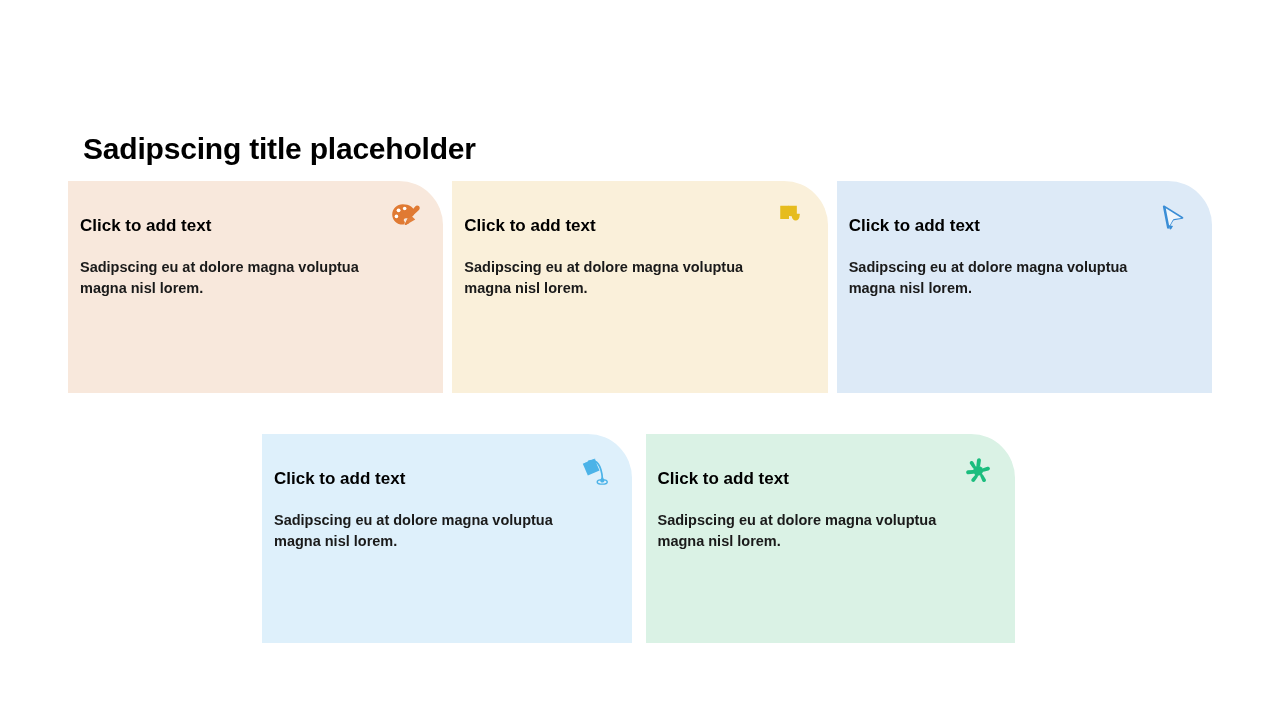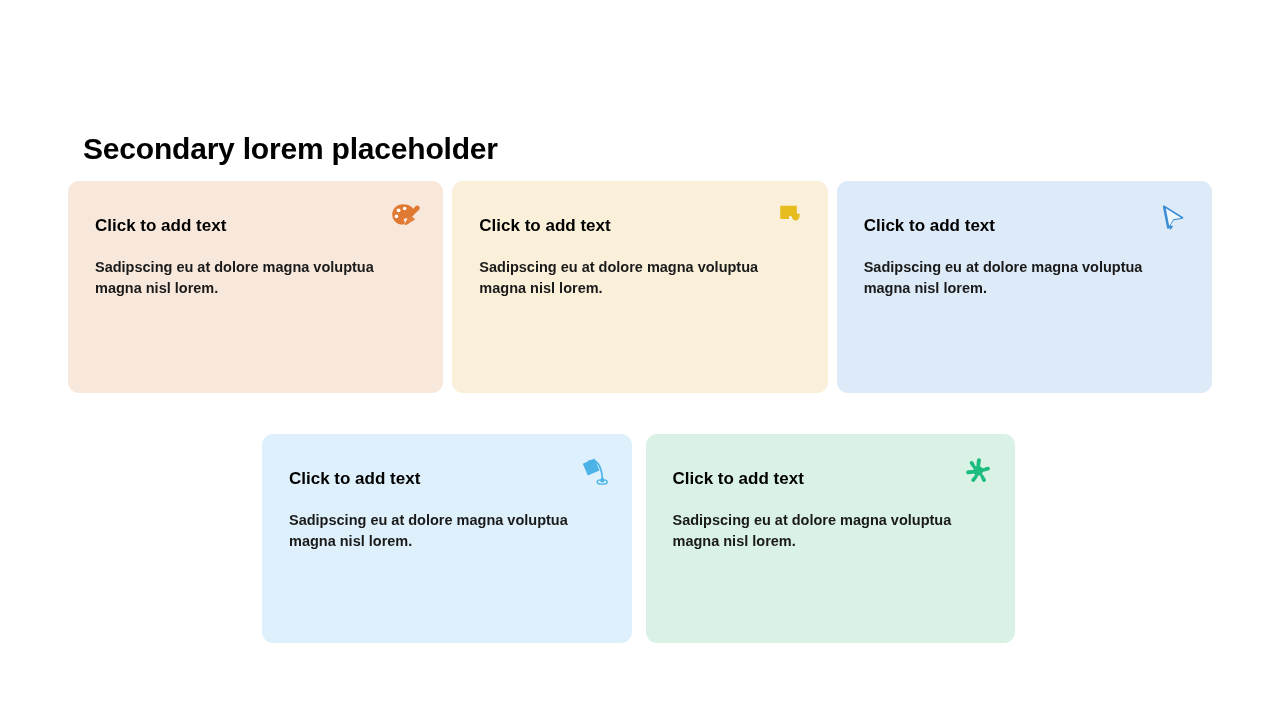--- a/index.html
+++ b/index.html
@@ -53,23 +53,22 @@
   }
 
   .card {
     position: relative;
     flex: 1 1 0;
     border-top-right-radius: 44px;
     border-top-left-radius: 0;
     border-bottom-left-radius: 0;
     border-bottom-right-radius: 0;
     box-sizing: border-box;
-    padding: 34px 24px 0 27px;
+    padding: 34px 24px 0 12px;
     overflow: hidden;
-    border-radius: 11px;
   }
 
   .card-heading {
     font-size: 17px;
     font-weight: bold;
     color: #000000;
     margin: 0;
     line-height: 1.25;
   }
 
@@ -94,21 +93,21 @@
     width: 100%;
     height: 100%;
     display: block;
   }
 </style>
 </head>
 <body>
 
 <div class="slide">
 
-  <div class="slide-title">Secondary lorem placeholder</div>
+  <div class="slide-title">Sadipscing title placeholder</div>
 
   <div class="row row-top">
 
     <div class="card" style="background:#f8e8dc">
       <div class="card-heading">Click to add text</div>
       <div class="card-body">Sadipscing eu at dolore magna voluptua magna nisl lorem.</div>
       <span class="card-icon">
         <svg viewBox="0 0 64 64" xmlns="http://www.w3.org/2000/svg">
           <path fill="#e07a33" d="M26 6C15 6 6 14.6 6 25.2c0 10.6 9 19.2 20 19.2 2.2 0 3.8-1.6 3.8-3.6 0-1-.4-1.8-1-2.5-.6-.7-1-1.5-1-2.4 0-2 1.7-3.6 3.8-3.6h4.5c6.6 0 11.9-5.1 11.9-11.4C48 12.3 38.1 6 26 6z"></path>
           <circle fill="#ffffff" cx="18" cy="17.5" r="3.6"></circle>

